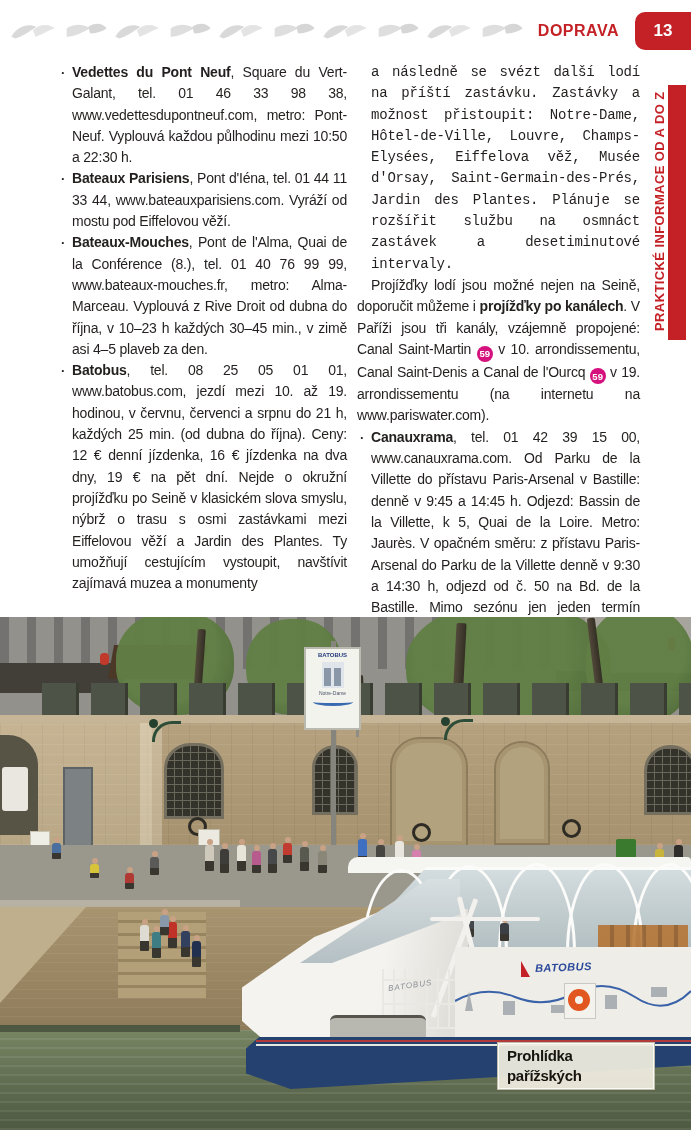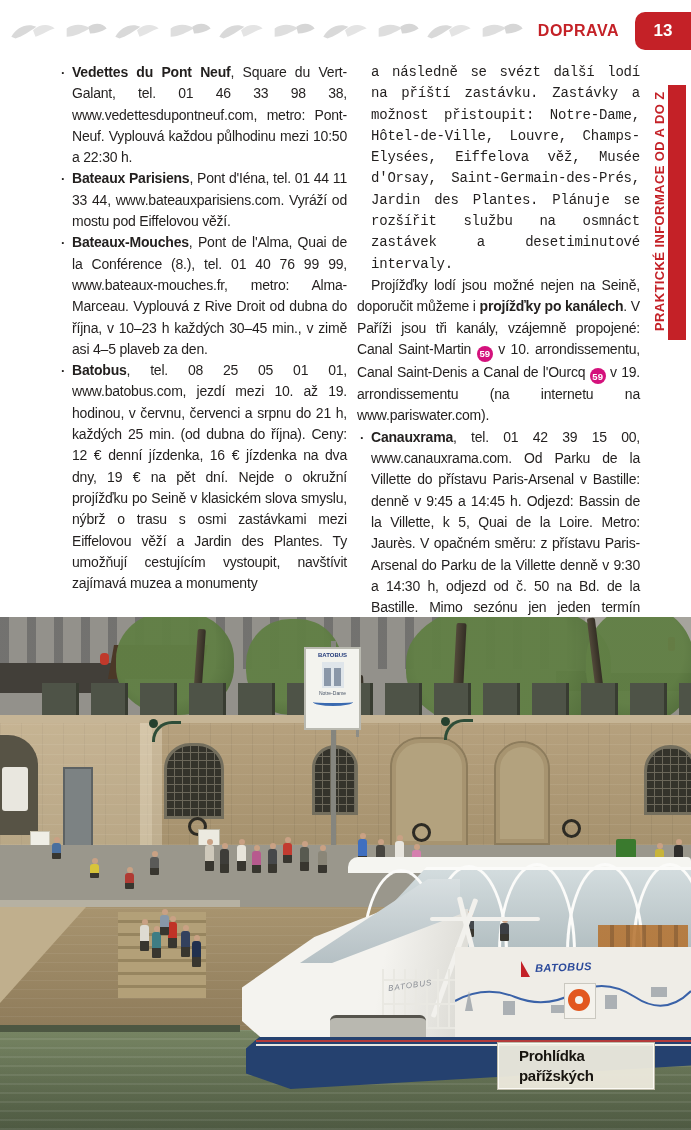--- a/index.html
+++ b/index.html
@@ -150,21 +150,21 @@
            border-top:3px solid #55534c;}
   .rail{left:382px;top:352px;width:92px;height:60px;
     background:repeating-linear-gradient(90deg,#e9e8e2 0 2px,rgba(0,0,0,0) 2px 11px),
                repeating-linear-gradient(0deg,#e9e8e2 0 2px,rgba(0,0,0,0) 2px 24px);}
   .lifering{left:564px;top:366px;width:30px;height:34px;background:#f4f2ec;border:1px solid #cac8c0;}
   .lifering::after{content:"";position:absolute;left:3px;top:5px;width:22px;height:22px;border-radius:50%;
                    border:7px solid #e2571f;box-sizing:border-box;}
 
   .caption{left:498px;top:426px;width:156px;height:46px;background:rgba(238,235,222,.94);
            border:1px solid #fbfaf4;outline:1px solid #bfbcab;box-sizing:border-box;
-           padding:2px 20px;color:#17140f;font-size:15px;line-height:20px;font-weight:bold;
+           padding:2px 8px;color:#17140f;font-size:15px;line-height:20px;font-weight:bold;
            letter-spacing:-.3px;}
 </style>
 </head>
 <body>
 
 <div class="hdr-waves">
   <svg viewBox="0 0 60 30">
       <path d="M4 22 C10 10 24 5 34 10 C27 15 17 22 9 24 Z" fill="#d9d9d9"></path>
       <path d="M30 14 C38 6 50 6 56 12 C48 14 40 20 33 22 Z" fill="#e4e4e4"></path>
     </svg>

